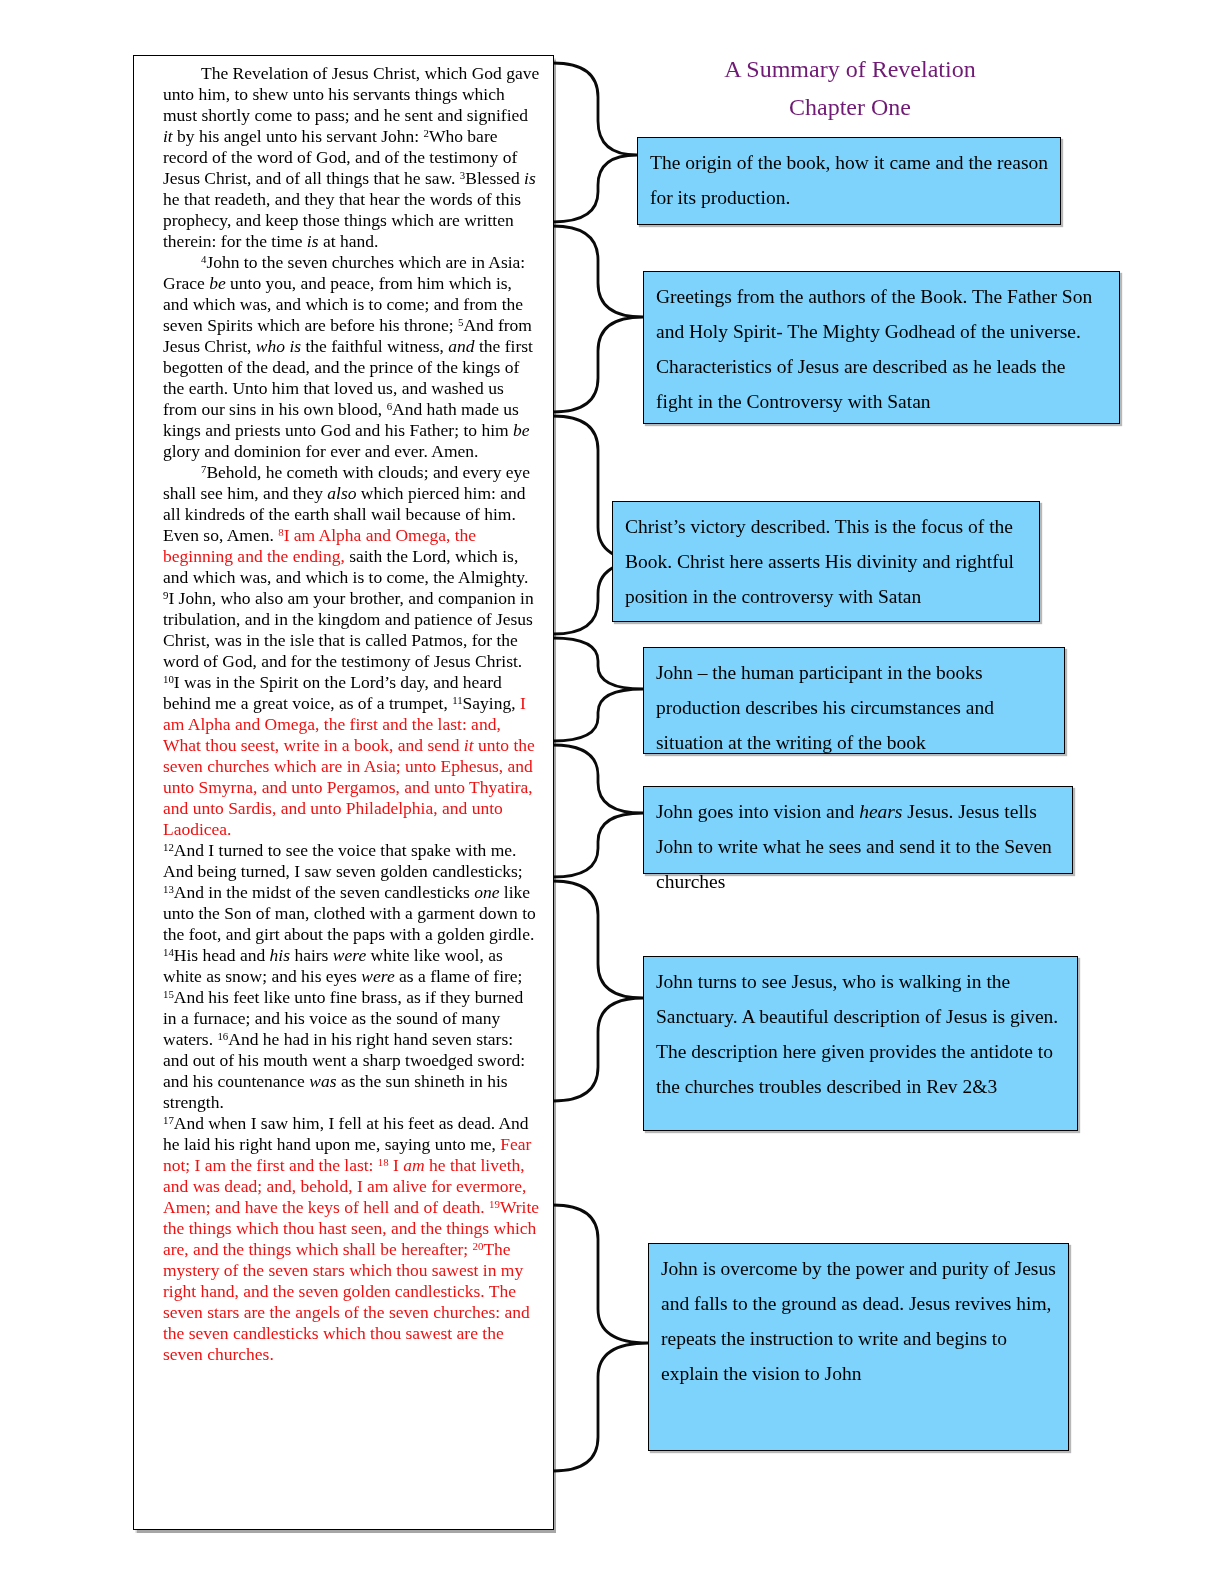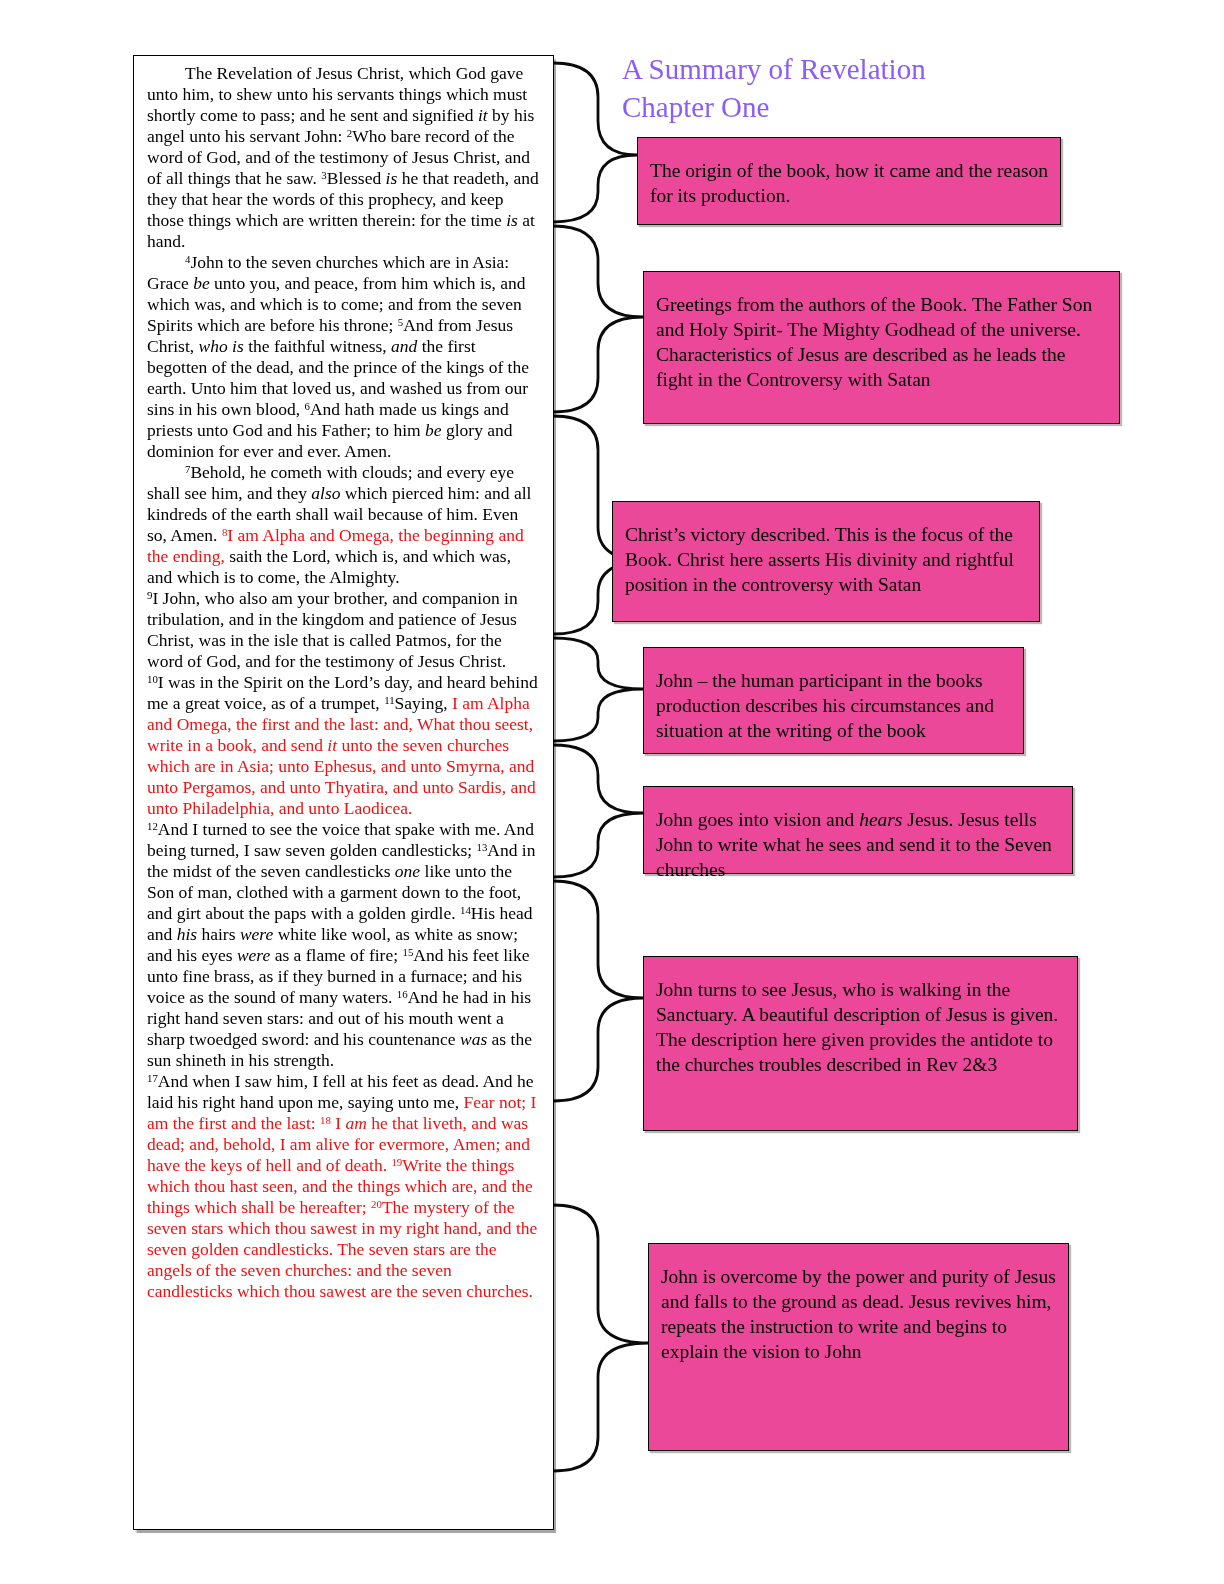--- a/index.html
+++ b/index.html
@@ -4,40 +4,40 @@
 <style>
   html,body{margin:0;padding:0;}
   body{
     width:1224px;height:1584px;position:relative;background:#ffffff;
     font-family:"Liberation Serif", serif;color:#000;
     -webkit-font-smoothing:antialiased;
   }
   
   .scripture-box{
     position:absolute;left:133px;top:55px;width:421px;height:1475px;
-    border:1.6px solid #000;box-sizing:border-box;padding:7px 13px 0 13px;
+    border:1.6px solid #000;box-sizing:border-box;padding:7px 13px 0 29px;
     background:#fff;box-shadow:1.5px 2.5px 1px rgba(0,0,0,0.35);
   }
   .scripture-box p{margin:0;font-size:17.5px;line-height:21px;text-align:left;}
   .scripture-box p.indent{text-indent:38px;}
   
   .page-title{
-    position:absolute;left:622px;top:50px;width:456px;text-align:left;
-    font-size:29px;line-height:38px;color:#8b5cf6;
+    position:absolute;left:622px;top:50px;width:456px;text-align:center;
+    font-size:24px;line-height:38px;color:#701a75;
   }
   
   .summary-box{
     position:absolute;border:1.7px solid #000;box-sizing:border-box;
-    padding:20px 12px 0 12px;font-size:19.5px;line-height:25px;background:#ec4899;
+    padding:7px 12px 0 12px;font-size:19.5px;line-height:35px;background:#7dd3fc;
     box-shadow:2px 2px 1px rgba(0,0,0,0.28);
   }
   #box1{left:637px;top:137px;width:424px;height:88px;}
   #box2{left:643px;top:271px;width:477px;height:153px;font-family:Liberation Serif, serif;}
   #box3{left:612px;top:501px;width:428px;height:121px;}
-  #box4{left:643px;top:647px;width:381px;height:107px;}
+  #box4{left:643px;top:647px;width:422px;height:107px;}
   #box5{left:643px;top:786px;width:430px;height:88px;}
   #box6{left:643px;top:936px;width:435px;height:175px;margin-top:20px;}
   #box7{left:648px;top:1243px;width:421px;height:208px;}
   
   .i{font-style:italic;}
   .red{color:var(--red,#ee1111);}
   .sup{font-size:0.62em;position:relative;top:-0.45em;line-height:0;}
   
   svg.braces{position:absolute;left:0;top:0;pointer-events:none;}
 </style>

